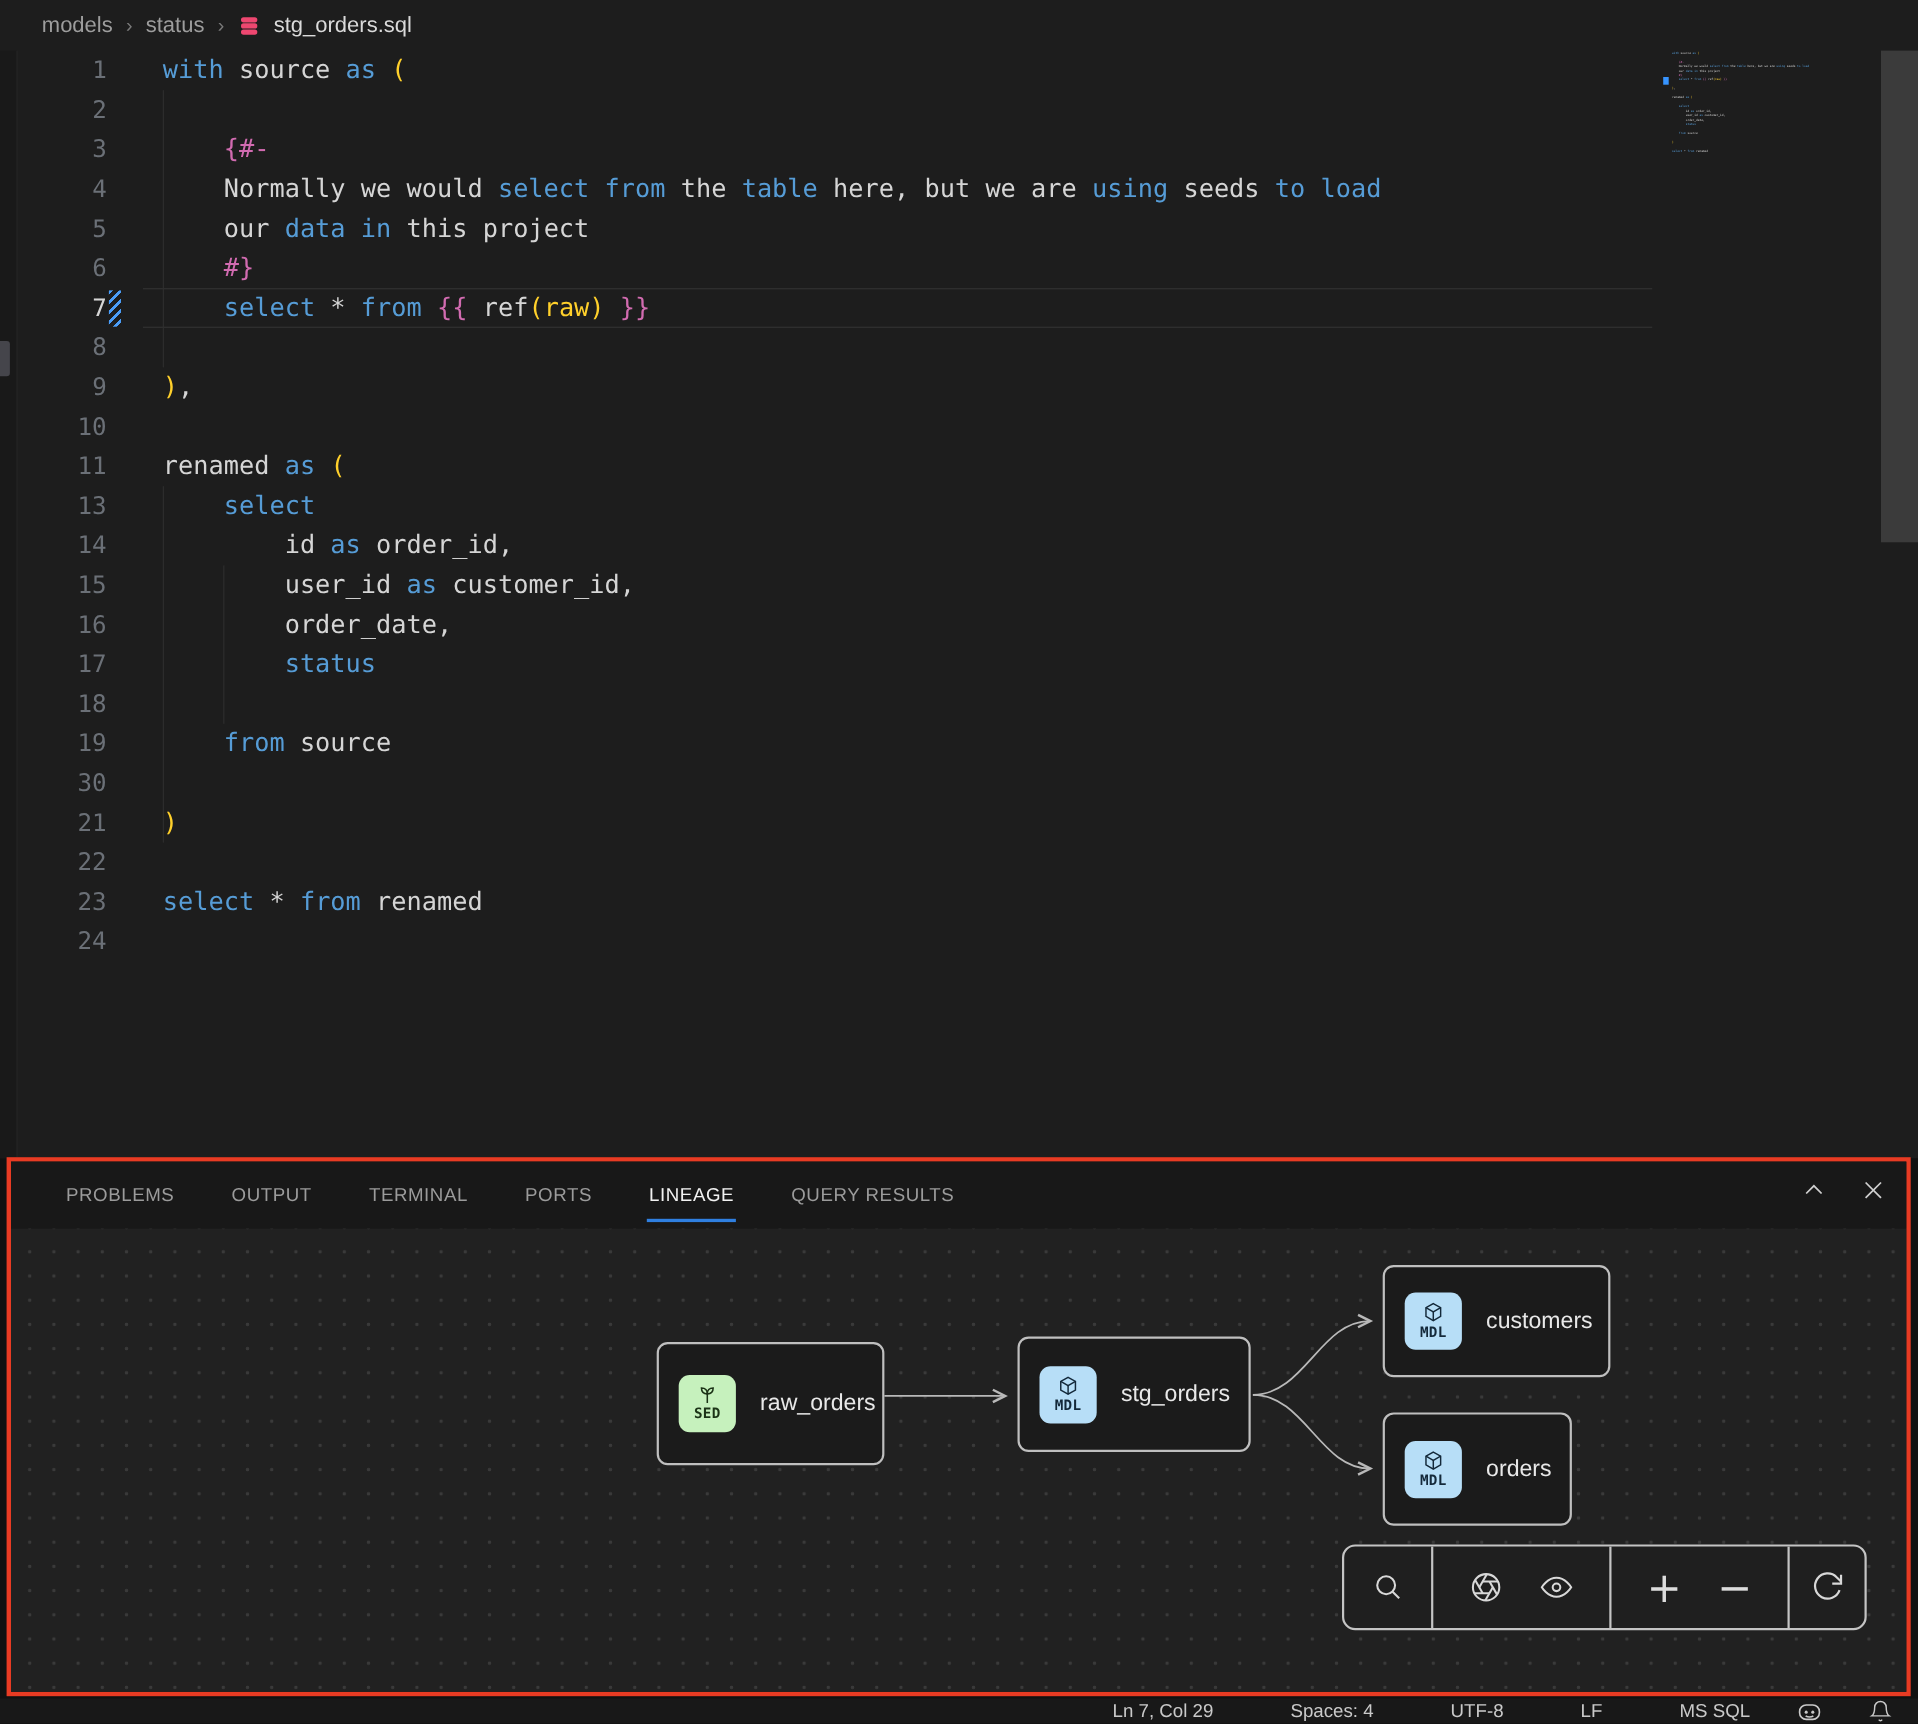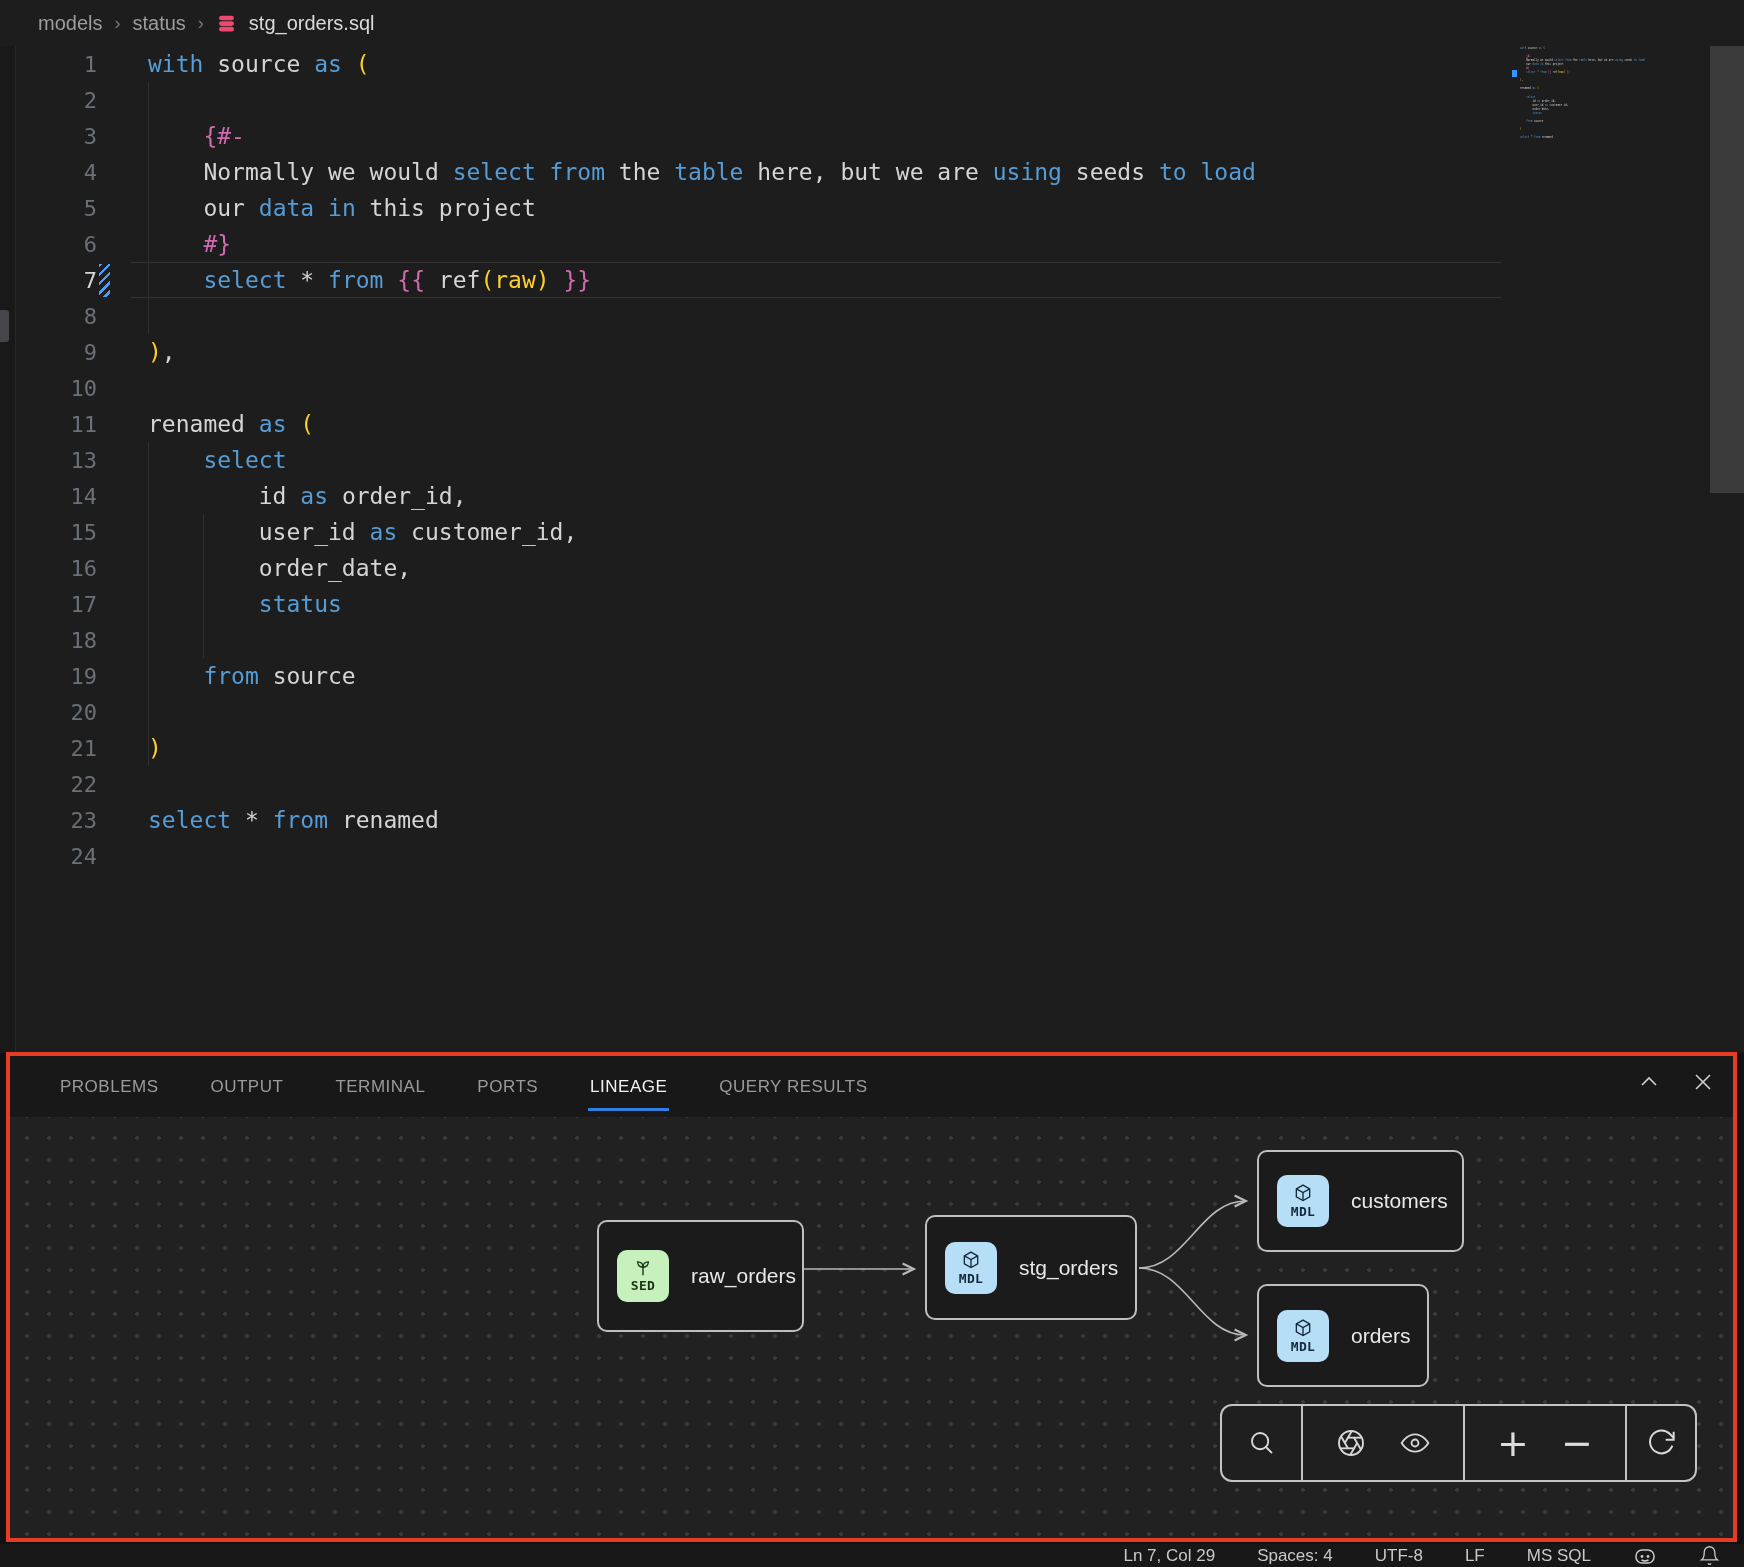--- a/index.html
+++ b/index.html
@@ -84,21 +84,21 @@
   .tb-cell{display:flex;align-items:center;justify-content:space-evenly;height:100%;}
   .tb-cell + .tb-cell{border-left:2px solid #c4c4c4;}
   .tb-c1{width:79px;} .tb-c2{width:160px;} .tb-c3{width:160px;} .tb-c4{flex:1;}
   .tb-cell svg{display:block;}
   .tb-glyph{font-size:38px;color:#dcdcdc;line-height:1;font-family:"DejaVu Sans",sans-serif;}
 
   
   #status-bar{left:0;top:1544px;width:1744px;height:23px;background:#181818;display:flex;
               align-items:center;justify-content:flex-end;gap:42px;padding-right:24px;
               box-sizing:border-box;font-size:17px;color:#c9c9c9;}
-  #status-bar .sb-item{white-space:nowrap;}
+  #status-bar .sb-item{white-space:nowrap;margin-left:28px;}
   #status-bar svg{display:block;}
 </style>
 </head>
 <body>
 
 <div id="editor-region" class="abs">
 
   <div id="breadcrumb" class="abs">
     <span class="crumb">models</span>
     <span class="sep">›</span>
@@ -135,21 +135,21 @@
       <div class="code-row"><span class="num">9</span><span class="code"><span class="tok-paren">)</span><span class="tok-txt">,</span></span></div>
       <div class="code-row"><span class="num">10</span><span class="code"></span></div>
       <div class="code-row"><span class="num">11</span><span class="code"><span class="tok-txt">renamed </span><span class="tok-kw">as</span><span class="tok-txt"> </span><span class="tok-paren">(</span></span></div>
       <div class="code-row"><span class="num">13</span><span class="code"><span class="tok-txt">    </span><span class="tok-kw">select</span></span></div>
       <div class="code-row"><span class="num">14</span><span class="code"><span class="tok-txt">        id </span><span class="tok-kw">as</span><span class="tok-txt"> order_id,</span></span></div>
       <div class="code-row"><span class="num">15</span><span class="code"><span class="tok-txt">        user_id </span><span class="tok-kw">as</span><span class="tok-txt"> customer_id,</span></span></div>
       <div class="code-row"><span class="num">16</span><span class="code"><span class="tok-txt">        order_date,</span></span></div>
       <div class="code-row"><span class="num">17</span><span class="code"><span class="tok-txt">        </span><span class="tok-kw">status</span></span></div>
       <div class="code-row"><span class="num">18</span><span class="code"></span></div>
       <div class="code-row"><span class="num">19</span><span class="code"><span class="tok-txt">    </span><span class="tok-kw">from</span><span class="tok-txt"> source</span></span></div>
-      <div class="code-row"><span class="num">20</span><span class="code"></span></div>
+      <div class="code-row"><span class="num">30</span><span class="code"></span></div>
       <div class="code-row"><span class="num">21</span><span class="code"><span class="tok-paren">)</span></span></div>
       <div class="code-row"><span class="num">22</span><span class="code"></span></div>
       <div class="code-row"><span class="num">23</span><span class="code"><span class="tok-kw">select</span><span class="tok-txt"> * </span><span class="tok-kw">from</span><span class="tok-txt"> renamed</span></span></div>
       <div class="code-row"><span class="num">24</span><span class="code"></span></div>
     </div>
 
   <div id="minimap" class="abs">
     <div id="minimap-inner">
         <div class="code-row"><span class="code"><span class="tok-kw">with</span><span class="tok-txt"> source </span><span class="tok-kw">as</span><span class="tok-txt"> </span><span class="tok-paren">(</span></span></div>
         <div class="code-row"><span class="code"></span></div>

